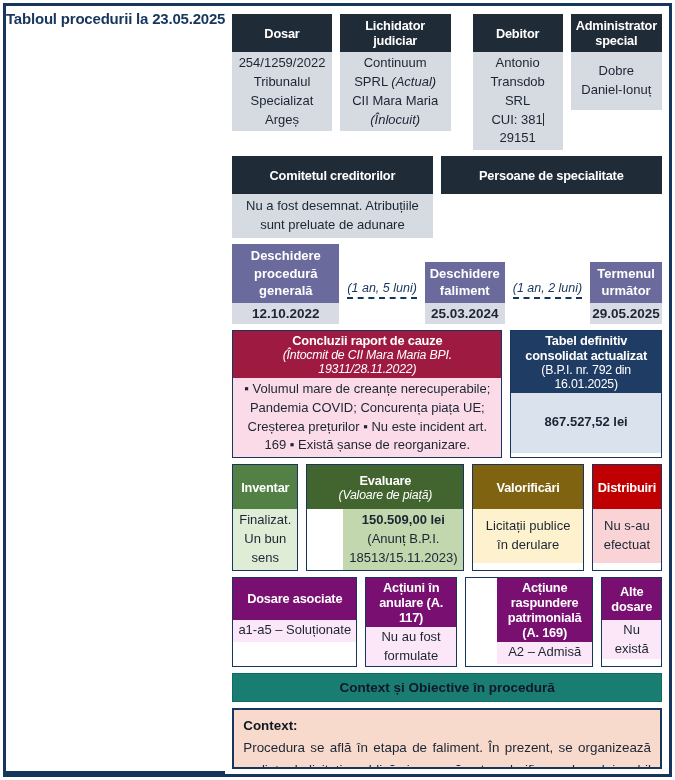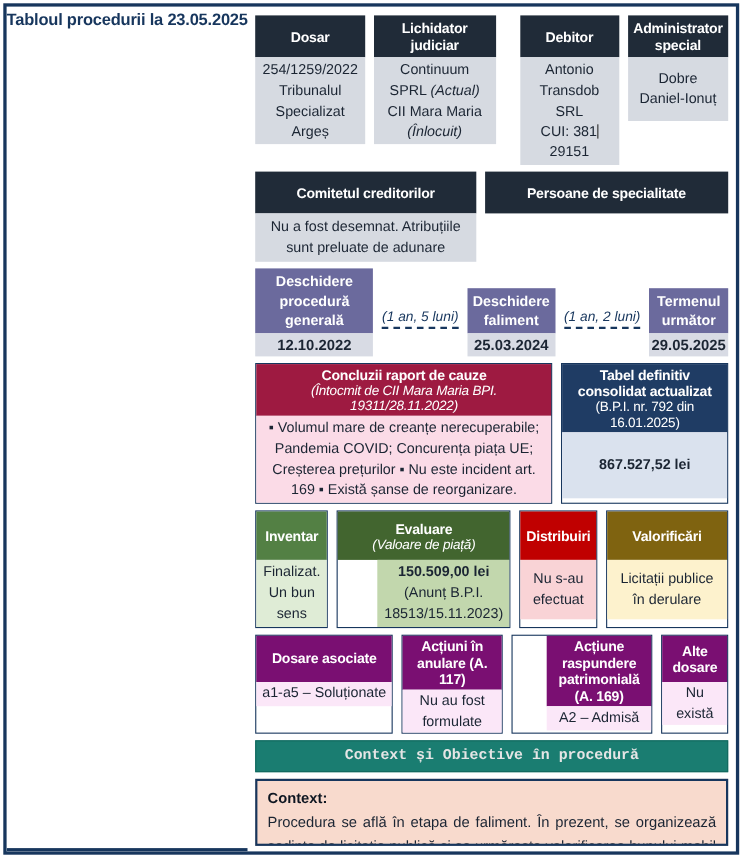--- a/index.html
+++ b/index.html
@@ -65,22 +65,22 @@
   .navyh{background:var(--navy-header);} .navy-bd{background:var(--navy-body); min-height:60px; font-weight:bold;}
   .green1h{background:var(--green1);} .green1-bd{background:var(--green1-body); min-height:54px;}
   .green2h{background:var(--green2);} .green2-bd{background:var(--green2-body); min-height:54px;margin-left:36px;}
   .oliveh{background:var(--olive);} .olive-bd{background:var(--olive-body); min-height:54px;}
   .redh{background:var(--red);} .red-bd{background:var(--red-body); min-height:54px;}
   .hdr3{min-height:44px;}
   .magentah{background:var(--magenta);} .magenta-bd{background:var(--magenta-body); min-height:22px; padding:1px 4px;}
   .hdr4{min-height:42px;}
   .val-strong{font-weight:bold;}
   
-  .teal-bar{margin-top:6px; background:var(--teal); color:#e5e5e5; font-weight:bold; font-size:13.5px;
-    text-align:center; padding:6px 0; border:1px solid #12695f;font-family:Liberation Mono, monospace;}
+  .teal-bar{margin-top:6px; background:var(--teal); color:#0f172a; font-weight:bold; font-size:13.5px;
+    text-align:center; padding:6px 0; border:1px solid #12695f;}
   
   .context-card{margin-top:6px; flex:1; border:2px solid var(--navy); background:var(--peach);
     padding:5px 9px 4px 9px; font-size:13.4px; line-height:1.62; overflow:hidden;}
   .ctx-label{font-weight:bold; color:#0e1621;}
   .ctx-par{text-align:justify;}
 </style>
 </head>
 <body>
 
 <div class="page">
@@ -171,27 +171,27 @@
       <div class="card bordered fg-180">
         <div class="hdr green2h hdr3">
           <div>Evaluare</div>
           <div class="hdr-sub">(Valoare de piață)</div>
         </div>
         <div class="bd green2-bd">
           <div class="val-strong">150.509,00 lei</div>
           <div>(Anunț B.P.I. 18513/15.11.2023)</div>
         </div>
       </div>
+      <div class="card bordered fg-236">
+        <div class="hdr oliveh hdr3">Valorificări</div>
+        <div class="bd olive-bd">Licitații publice în derulare</div>
+      </div>
       <div class="card bordered fg-130">
         <div class="hdr redh hdr3">Distribuiri</div>
         <div class="bd red-bd">Nu s-au efectuat</div>
-      </div>
-      <div class="card bordered fg-236">
-        <div class="hdr oliveh hdr3">Valorificări</div>
-        <div class="bd olive-bd">Licitații publice în derulare</div>
       </div>
     </div>
 
     <div class="row">
       <div class="card bordered fg-214">
         <div class="hdr magentah hdr4">Dosare asociate</div>
         <div class="bd magenta-bd">a1-a5 – Soluționate</div>
       </div>
       <div class="card bordered fg-156">
         <div class="hdr magentah hdr4">Acțiuni în anulare (A. 117)</div>

